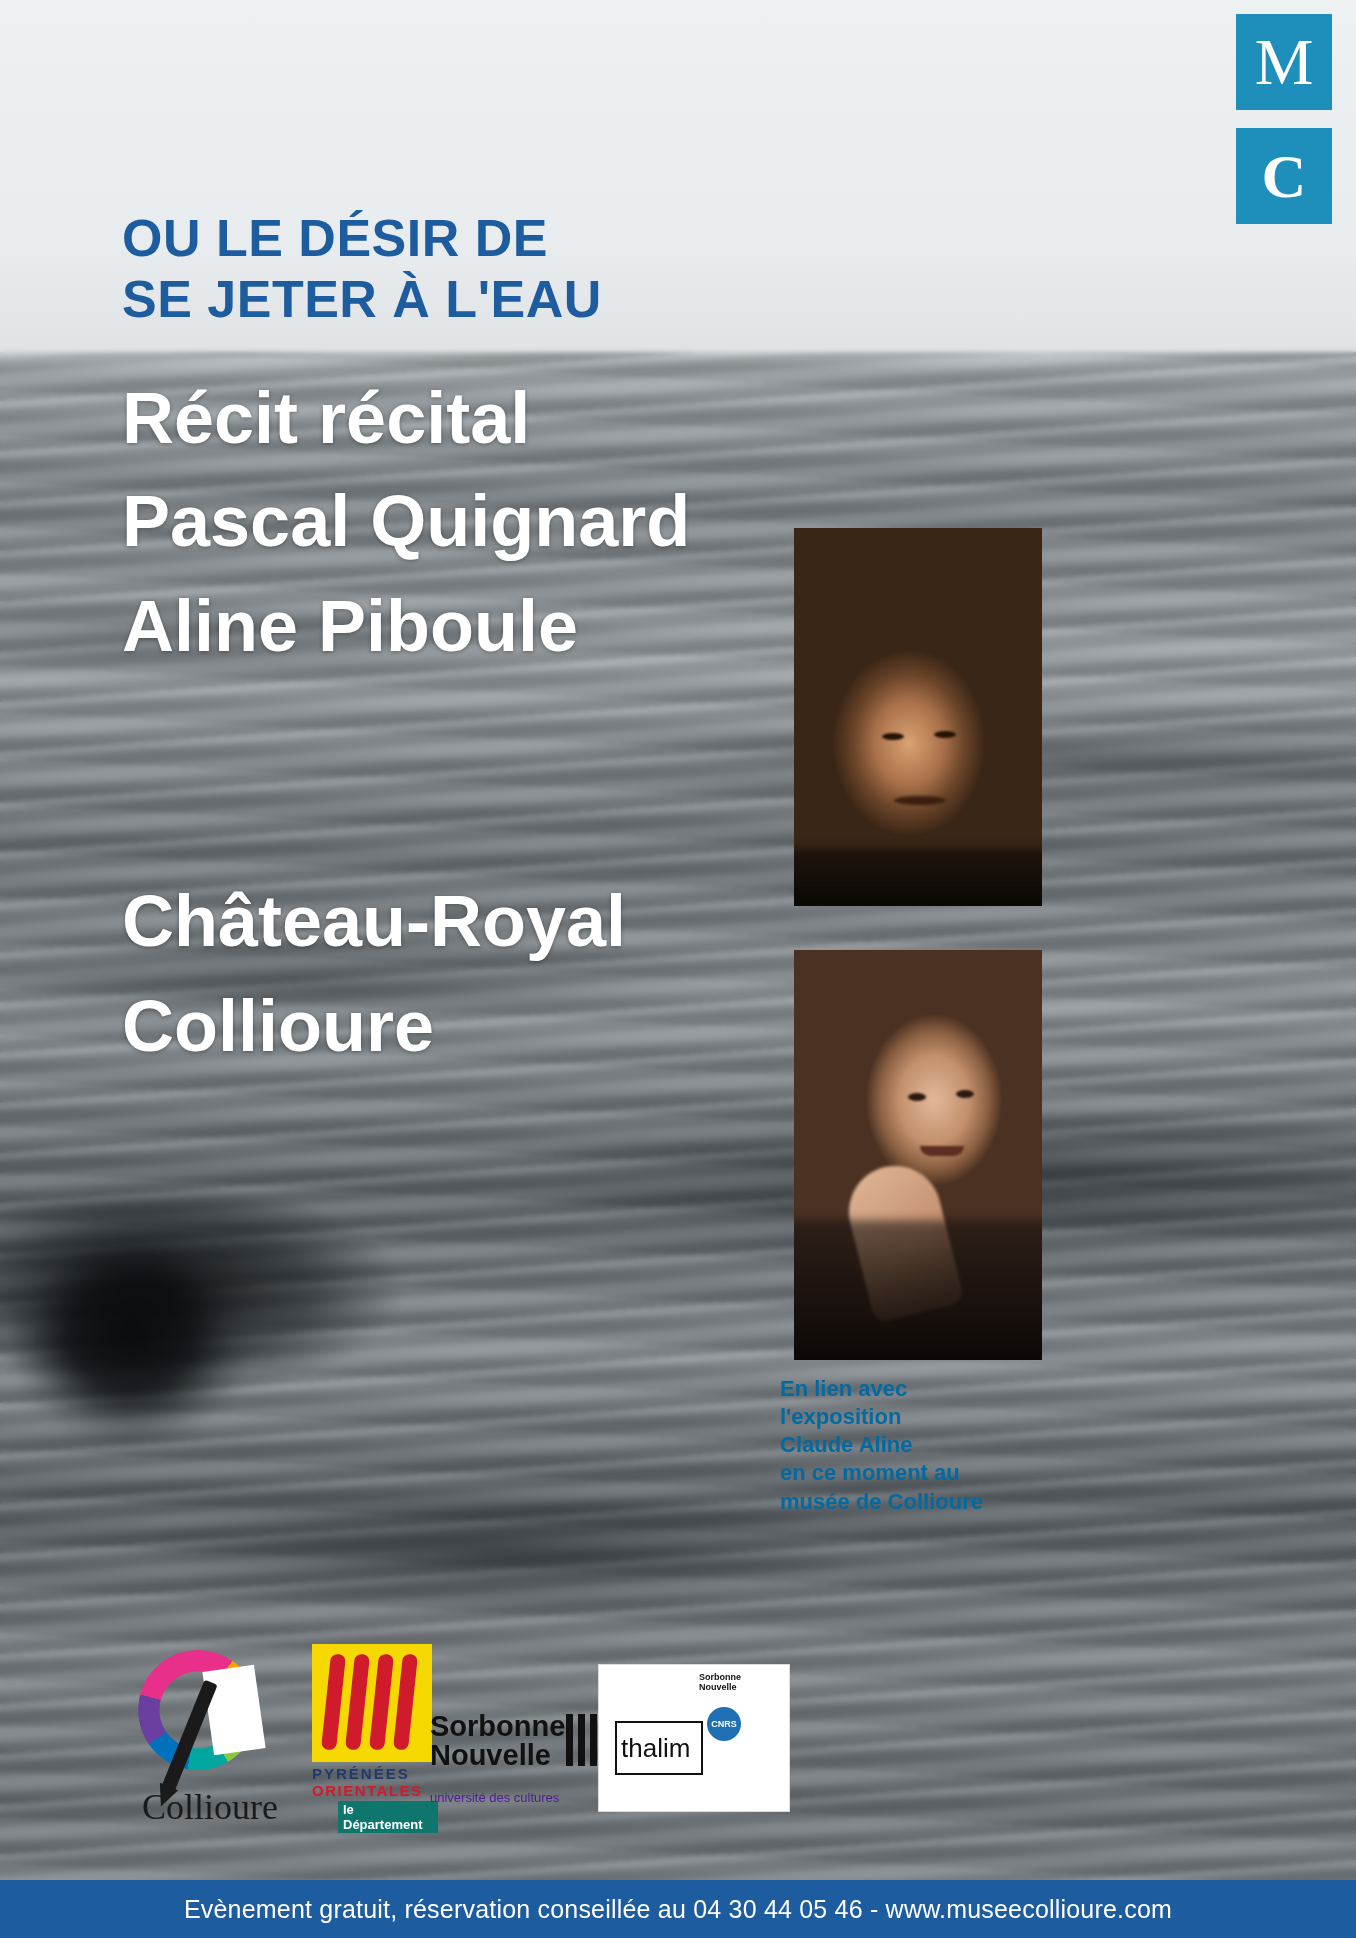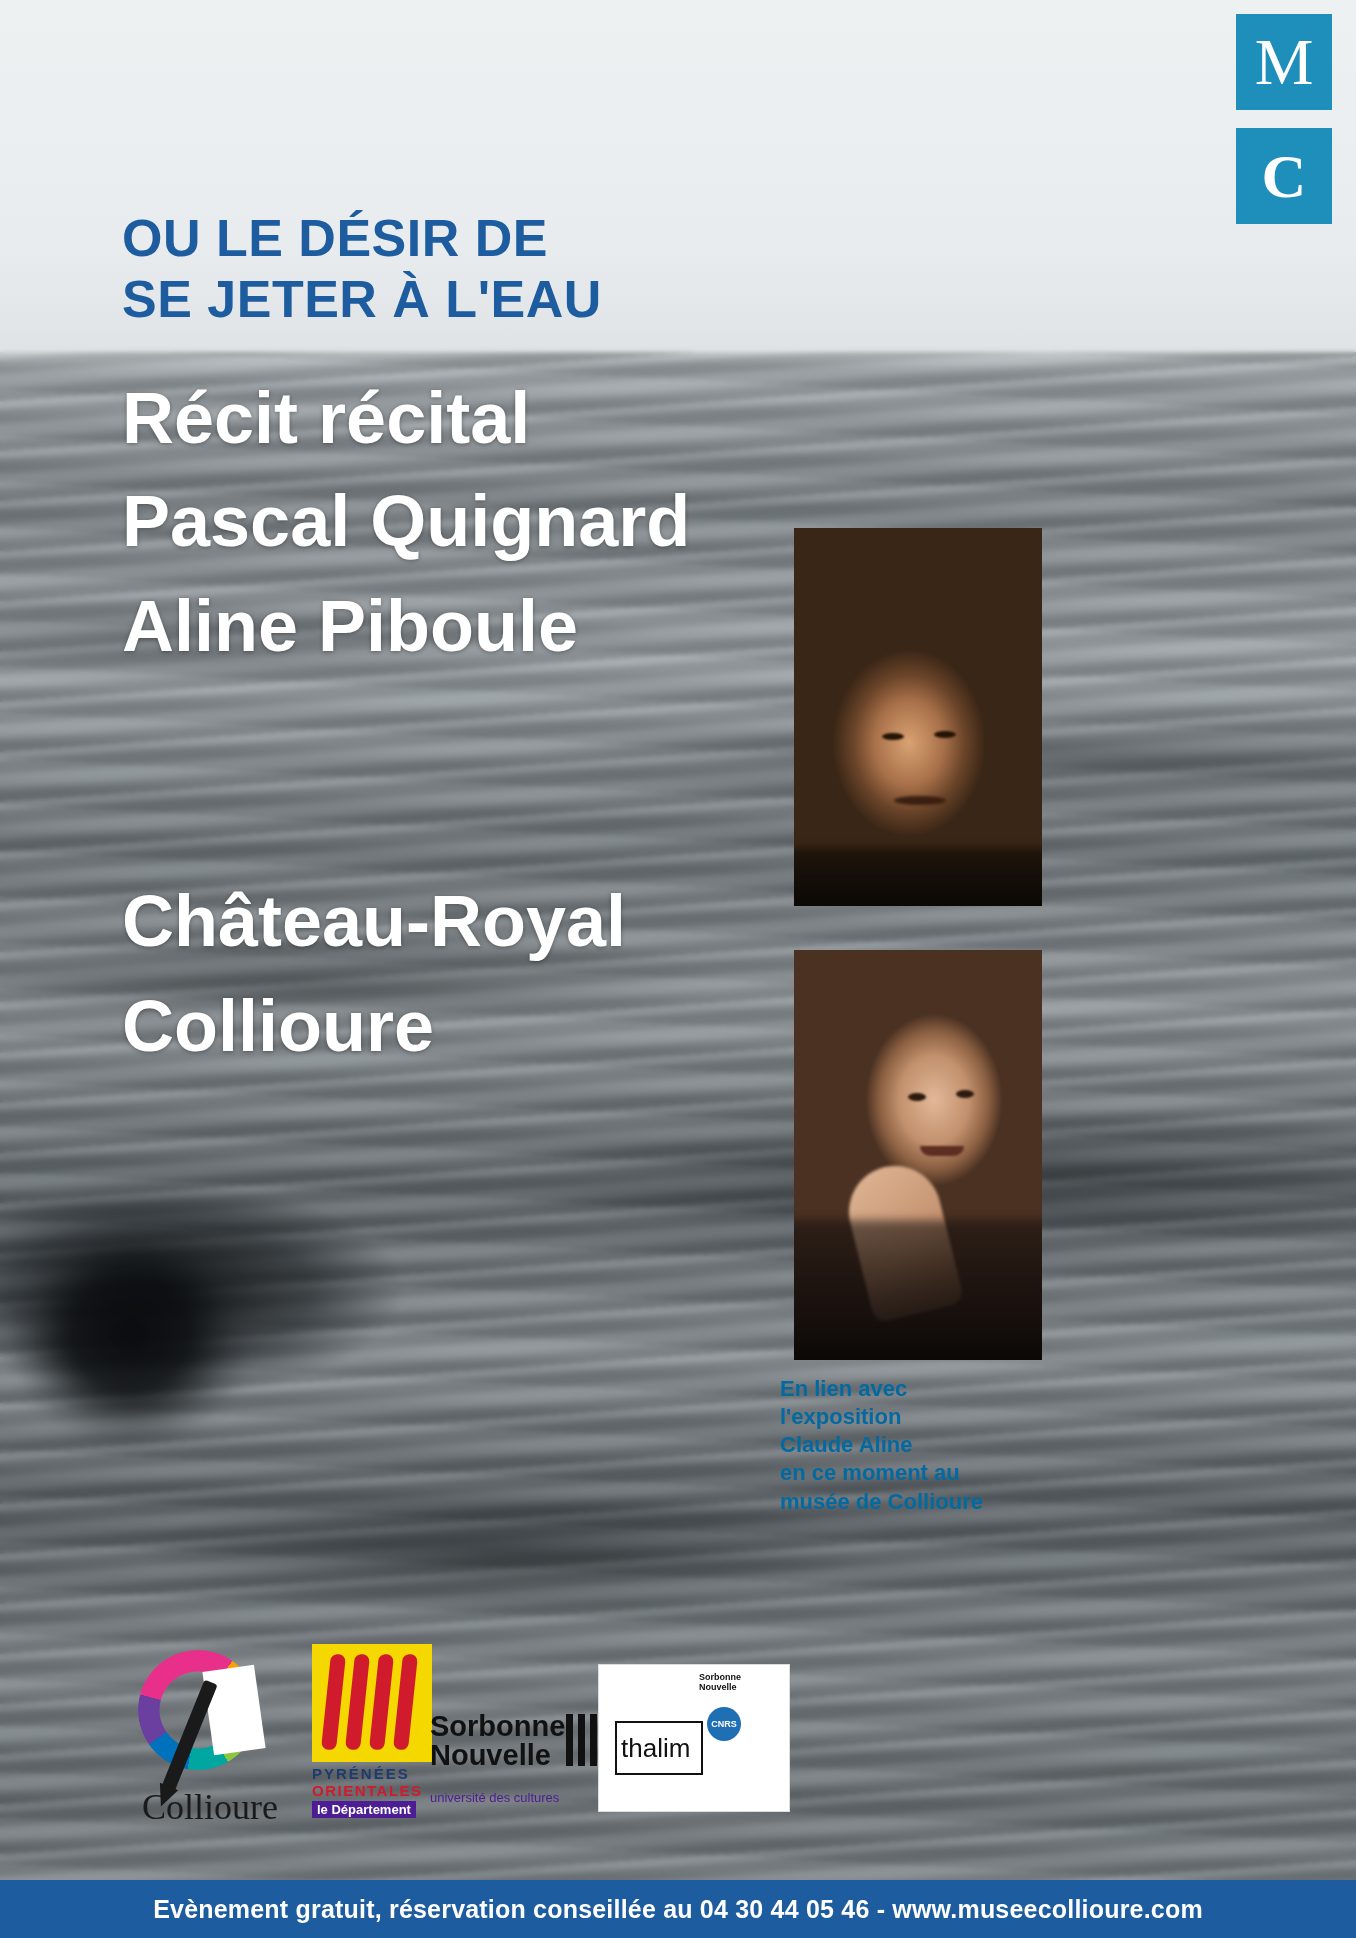--- a/index.html
+++ b/index.html
@@ -323,22 +323,22 @@
   .logo-pyrenees .flag i:nth-child(2) { left: 38px; }
   .logo-pyrenees .flag i:nth-child(3) { left: 62px; }
   .logo-pyrenees .flag i:nth-child(4) { left: 86px; }
   .logo-pyrenees .t1 {
     font-size: 15px; font-weight: bold; color: #1f3a6e; letter-spacing: 2px; margin-top: 3px;
   }
   .logo-pyrenees .t2 {
     font-size: 15px; font-weight: bold; color: #cf1b2b; letter-spacing: 1.5px;
   }
   .logo-pyrenees .t3 {
-    font-size: 13px; font-weight: bold; color: #ffffff; background: #4c1d95;
-    display: inline-block; padding: 1px 5px; margin-top: 2px;
+    font-size: 13px; font-weight: bold; color: #ffffff; background: #0f766e;
+    display: inline-block; padding: 1px 5px; margin-top: 2px; margin-left: 26px;
   }
 
   .logo-sorbonne {
     position: absolute;
     left: 300px; top: 62px;
     width: 180px;
   }
   .logo-sorbonne .s1 {
     font-size: 29px; font-weight: bold; color: #111; line-height: 1.0;
   }
@@ -391,21 +391,21 @@
   .footer {
     position: absolute;
     left: 0; right: 0; bottom: 0;
     height: 58px;
     background: #1d5c9e;
     color: #ffffff;
     display: flex;
     align-items: center;
     justify-content: center;
     font-size: 25px;
-    font-weight: bold;
+    font-weight: normal;
     letter-spacing: 0.2px;
   }
 </style>
 </head>
 <body>
 
 <div class="poster">
 
   <div class="sea"></div>
   <div class="top-sky"></div>

